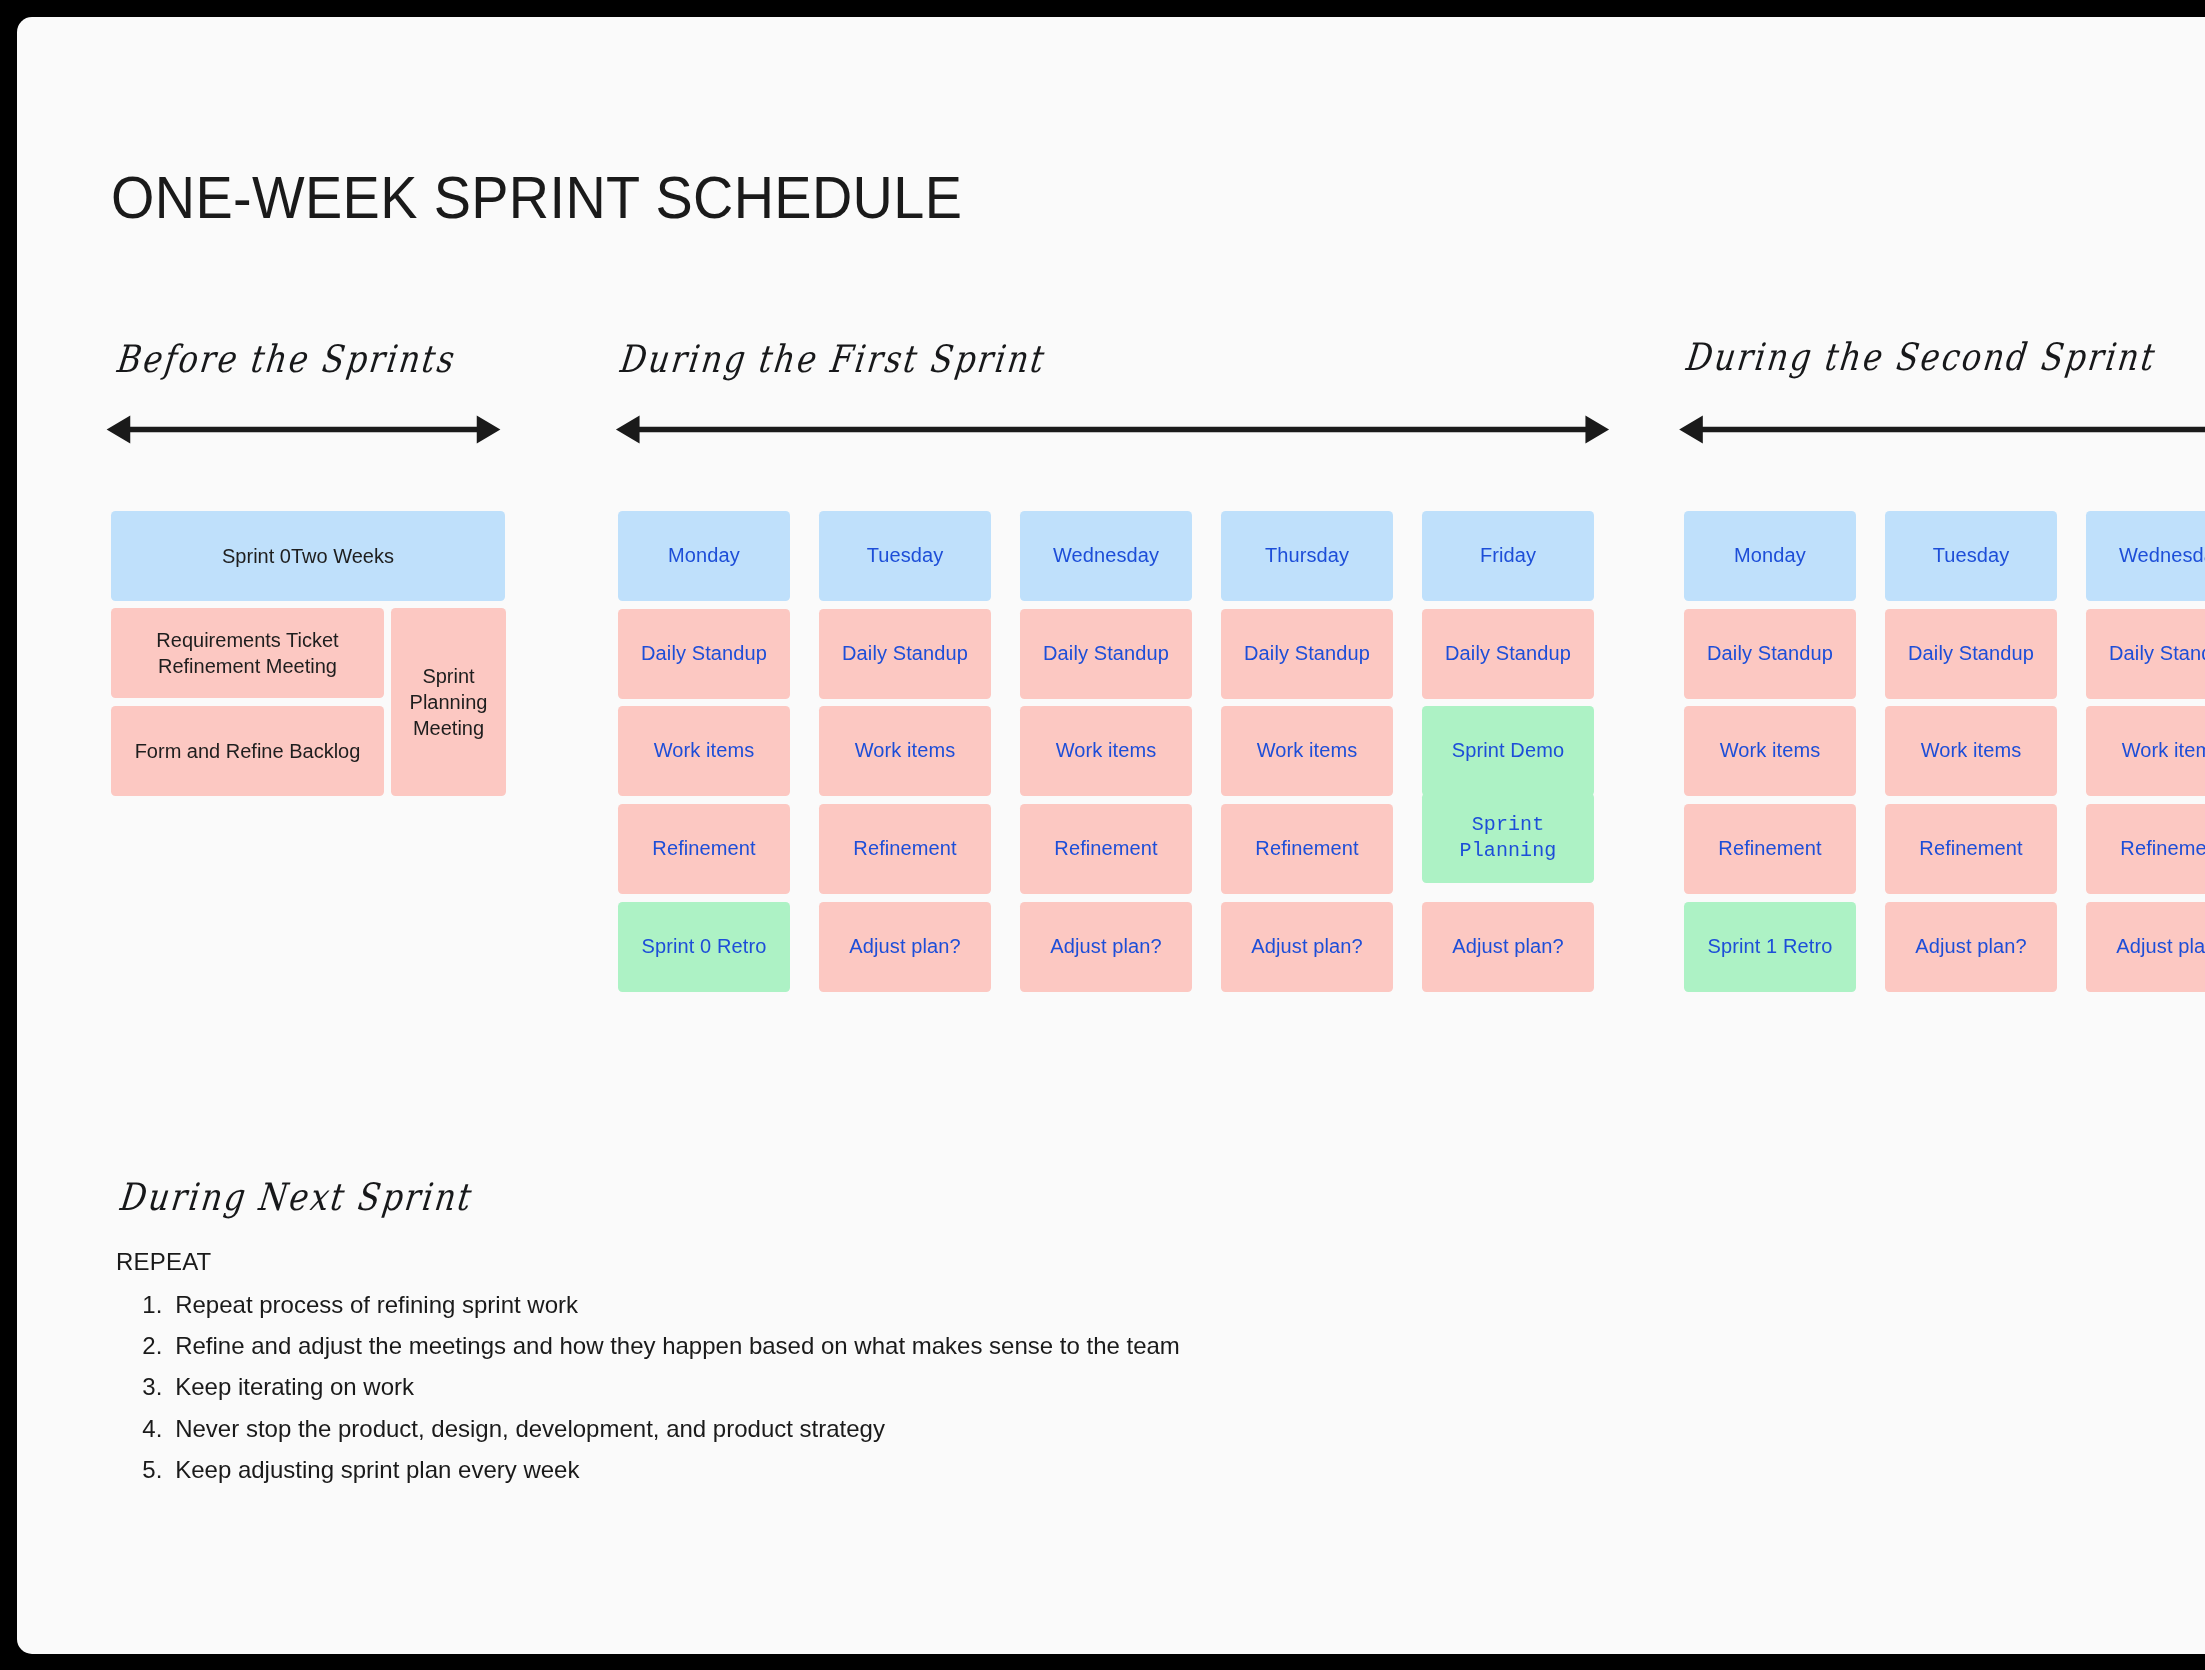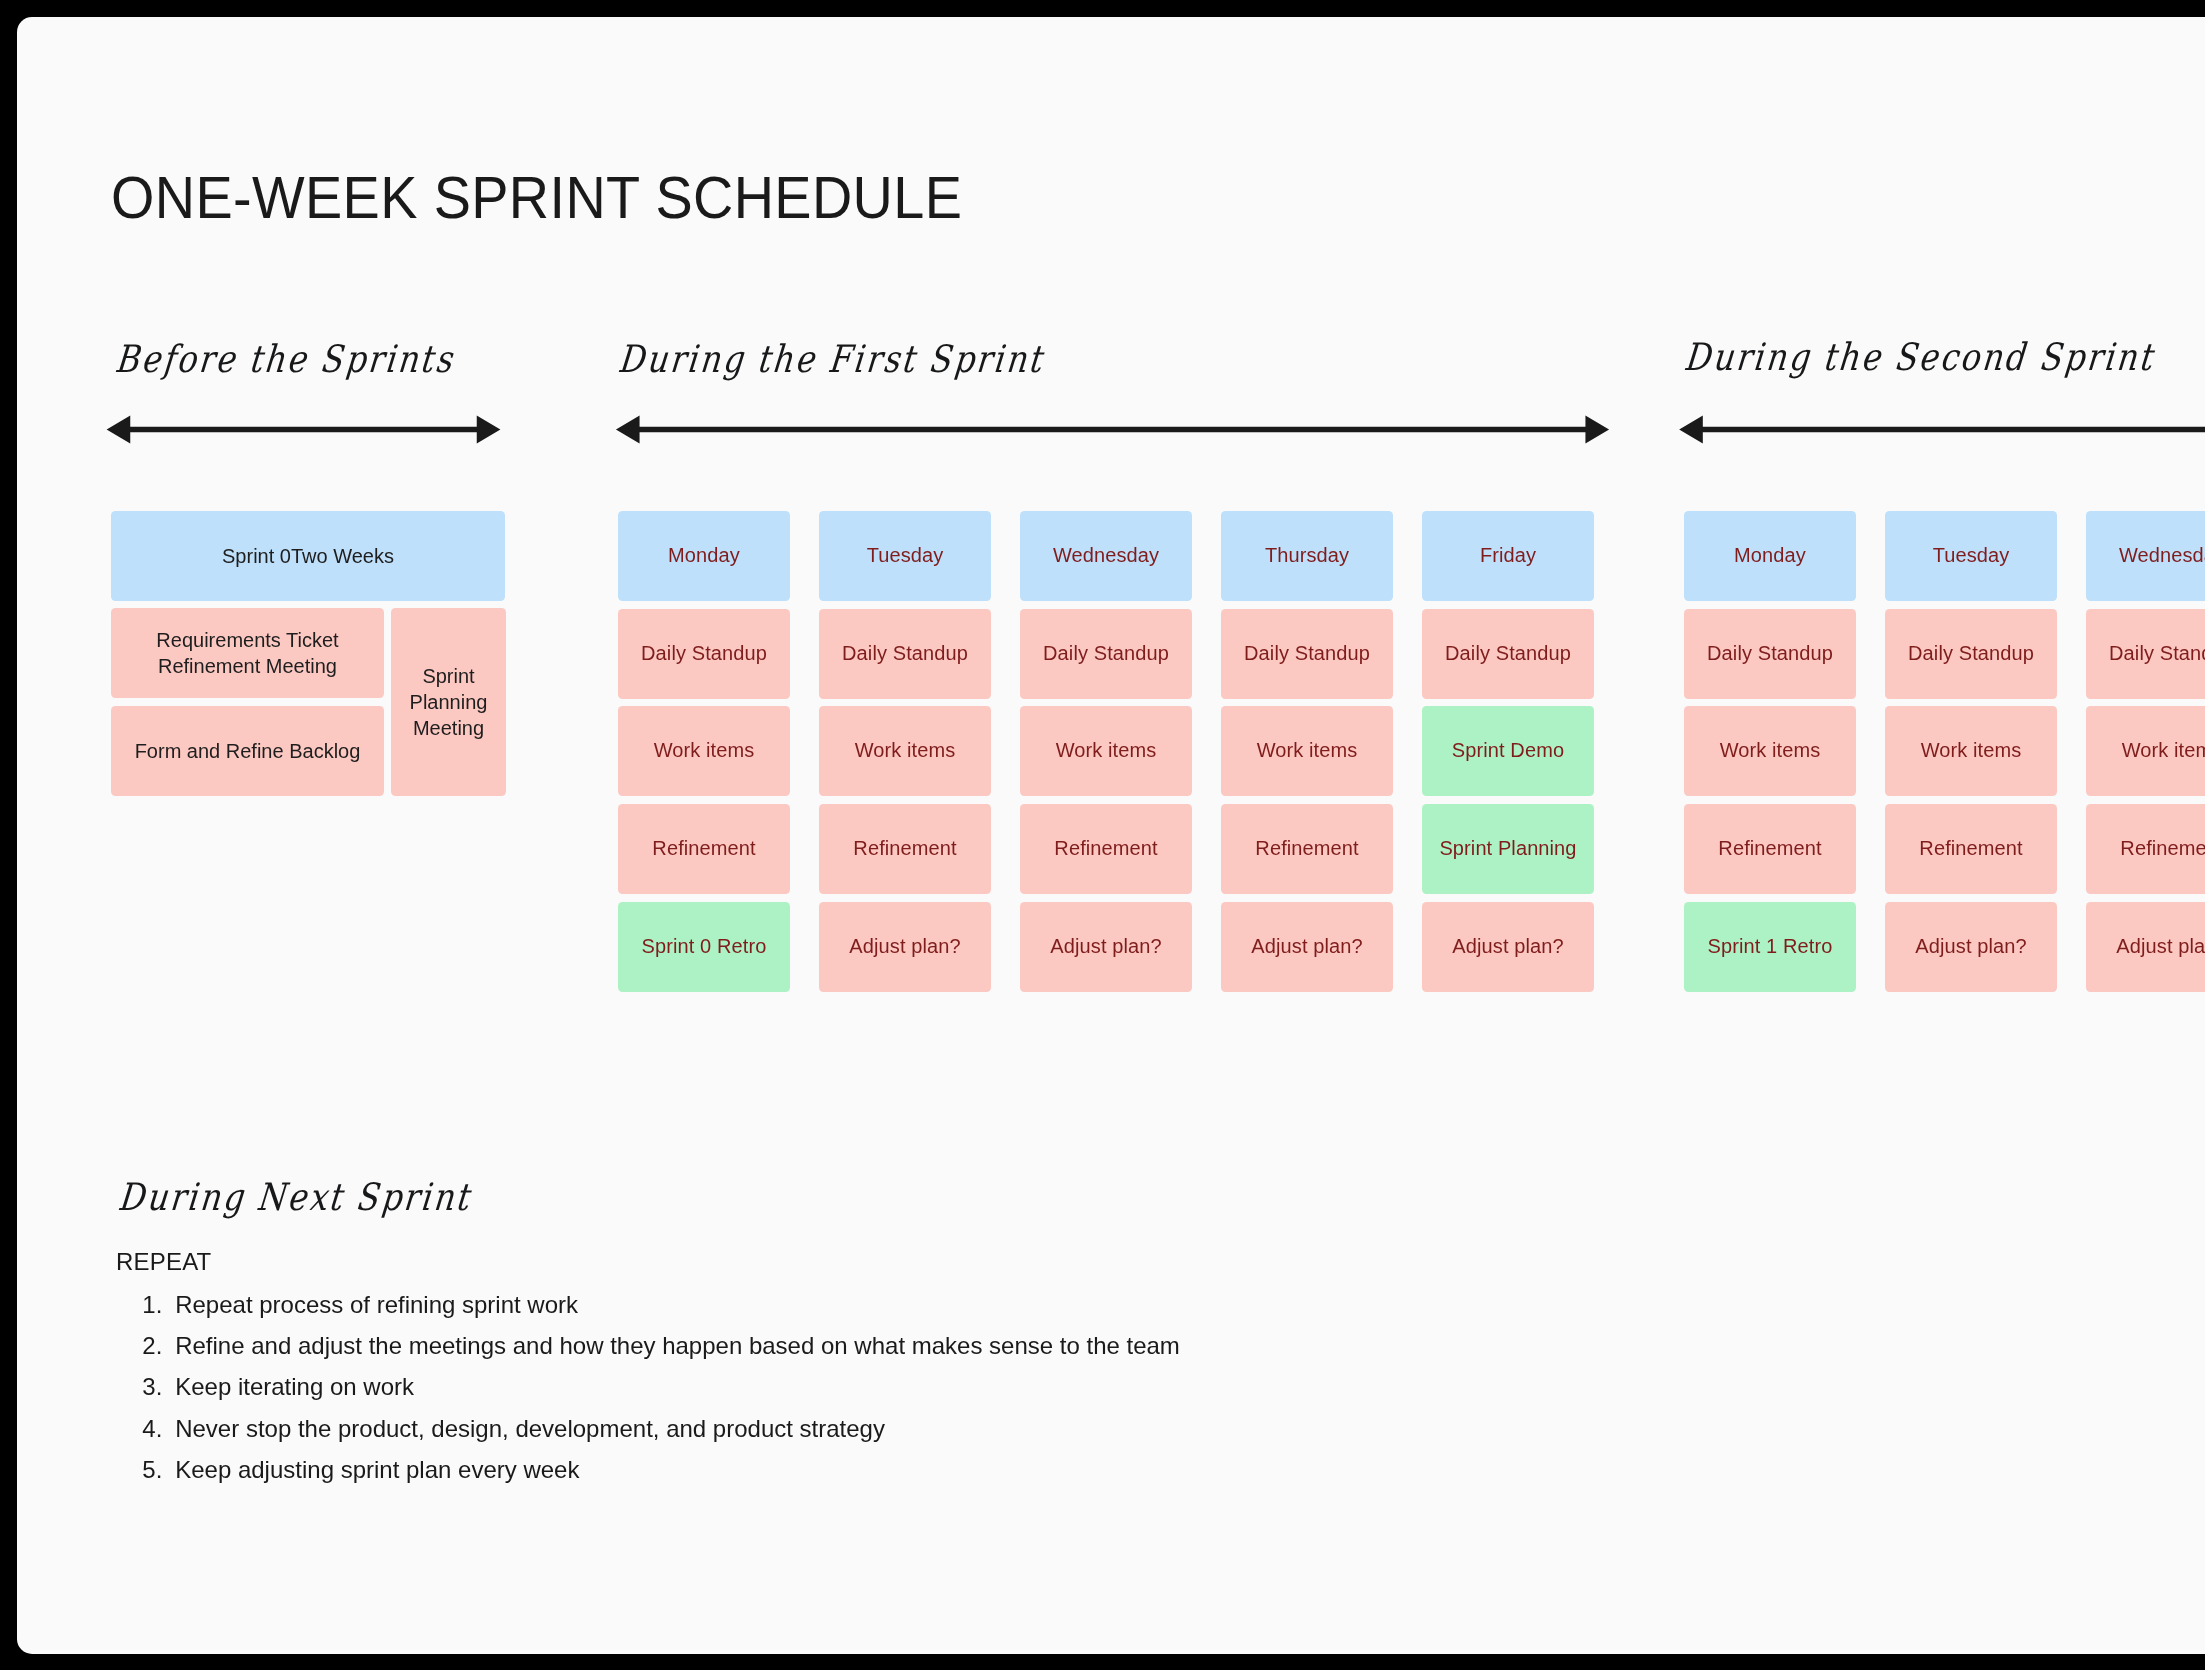--- a/index.html
+++ b/index.html
@@ -67,21 +67,21 @@
     border-radius: 4.4px;
     display: flex;
     align-items: center;
     justify-content: center;
     text-align: center;
     box-sizing: border-box;
     padding: 1.8px 4.4px;
     font-family: "Liberation Sans Narrow", "Liberation Sans", sans-serif;
     font-size: 20px;
     line-height: 1.28;
-    color: #7f1d1d;
+    color: #1d4ed8;
     letter-spacing: 0.1px;
   }
   .cell.blue  { background: #BFE0FB; }
   .cell.pink  { background: #FCC8C2; }
   .cell.green { background: #ADF2C5; }
 
   
   .pre-cell {
     position: absolute;
     border-radius: 4.4px;
@@ -238,21 +238,21 @@
       <div class="col" style="left: 804px; width: 172px; height: 468px;">
         <div class="cell blue" style="top: 0px; width: 172px; height: 90px;">
           <span>Friday</span>
         </div>
         <div class="cell pink" style="top: 98px; width: 172px; height: 90px;">
           <span>Daily Standup</span>
         </div>
         <div class="cell green" style="top: 195px; width: 172px; height: 90px;">
           <span>Sprint Demo</span>
         </div>
-        <div class="cell green" style="top: 293px; width: 172px; height: 90px;">
+        <div class="cell green" style="top: 282px; width: 172px; height: 90px; font-family: Liberation Mono, monospace;">
           <span>Sprint Planning</span>
         </div>
         <div class="cell pink" style="top: 391px; width: 172px; height: 90px;">
           <span>Adjust plan?</span>
         </div>
       </div>
     </div>
 
   <div class="script-label" style="left:1667px; top:324px;">During the Second Sprint</div>
 

